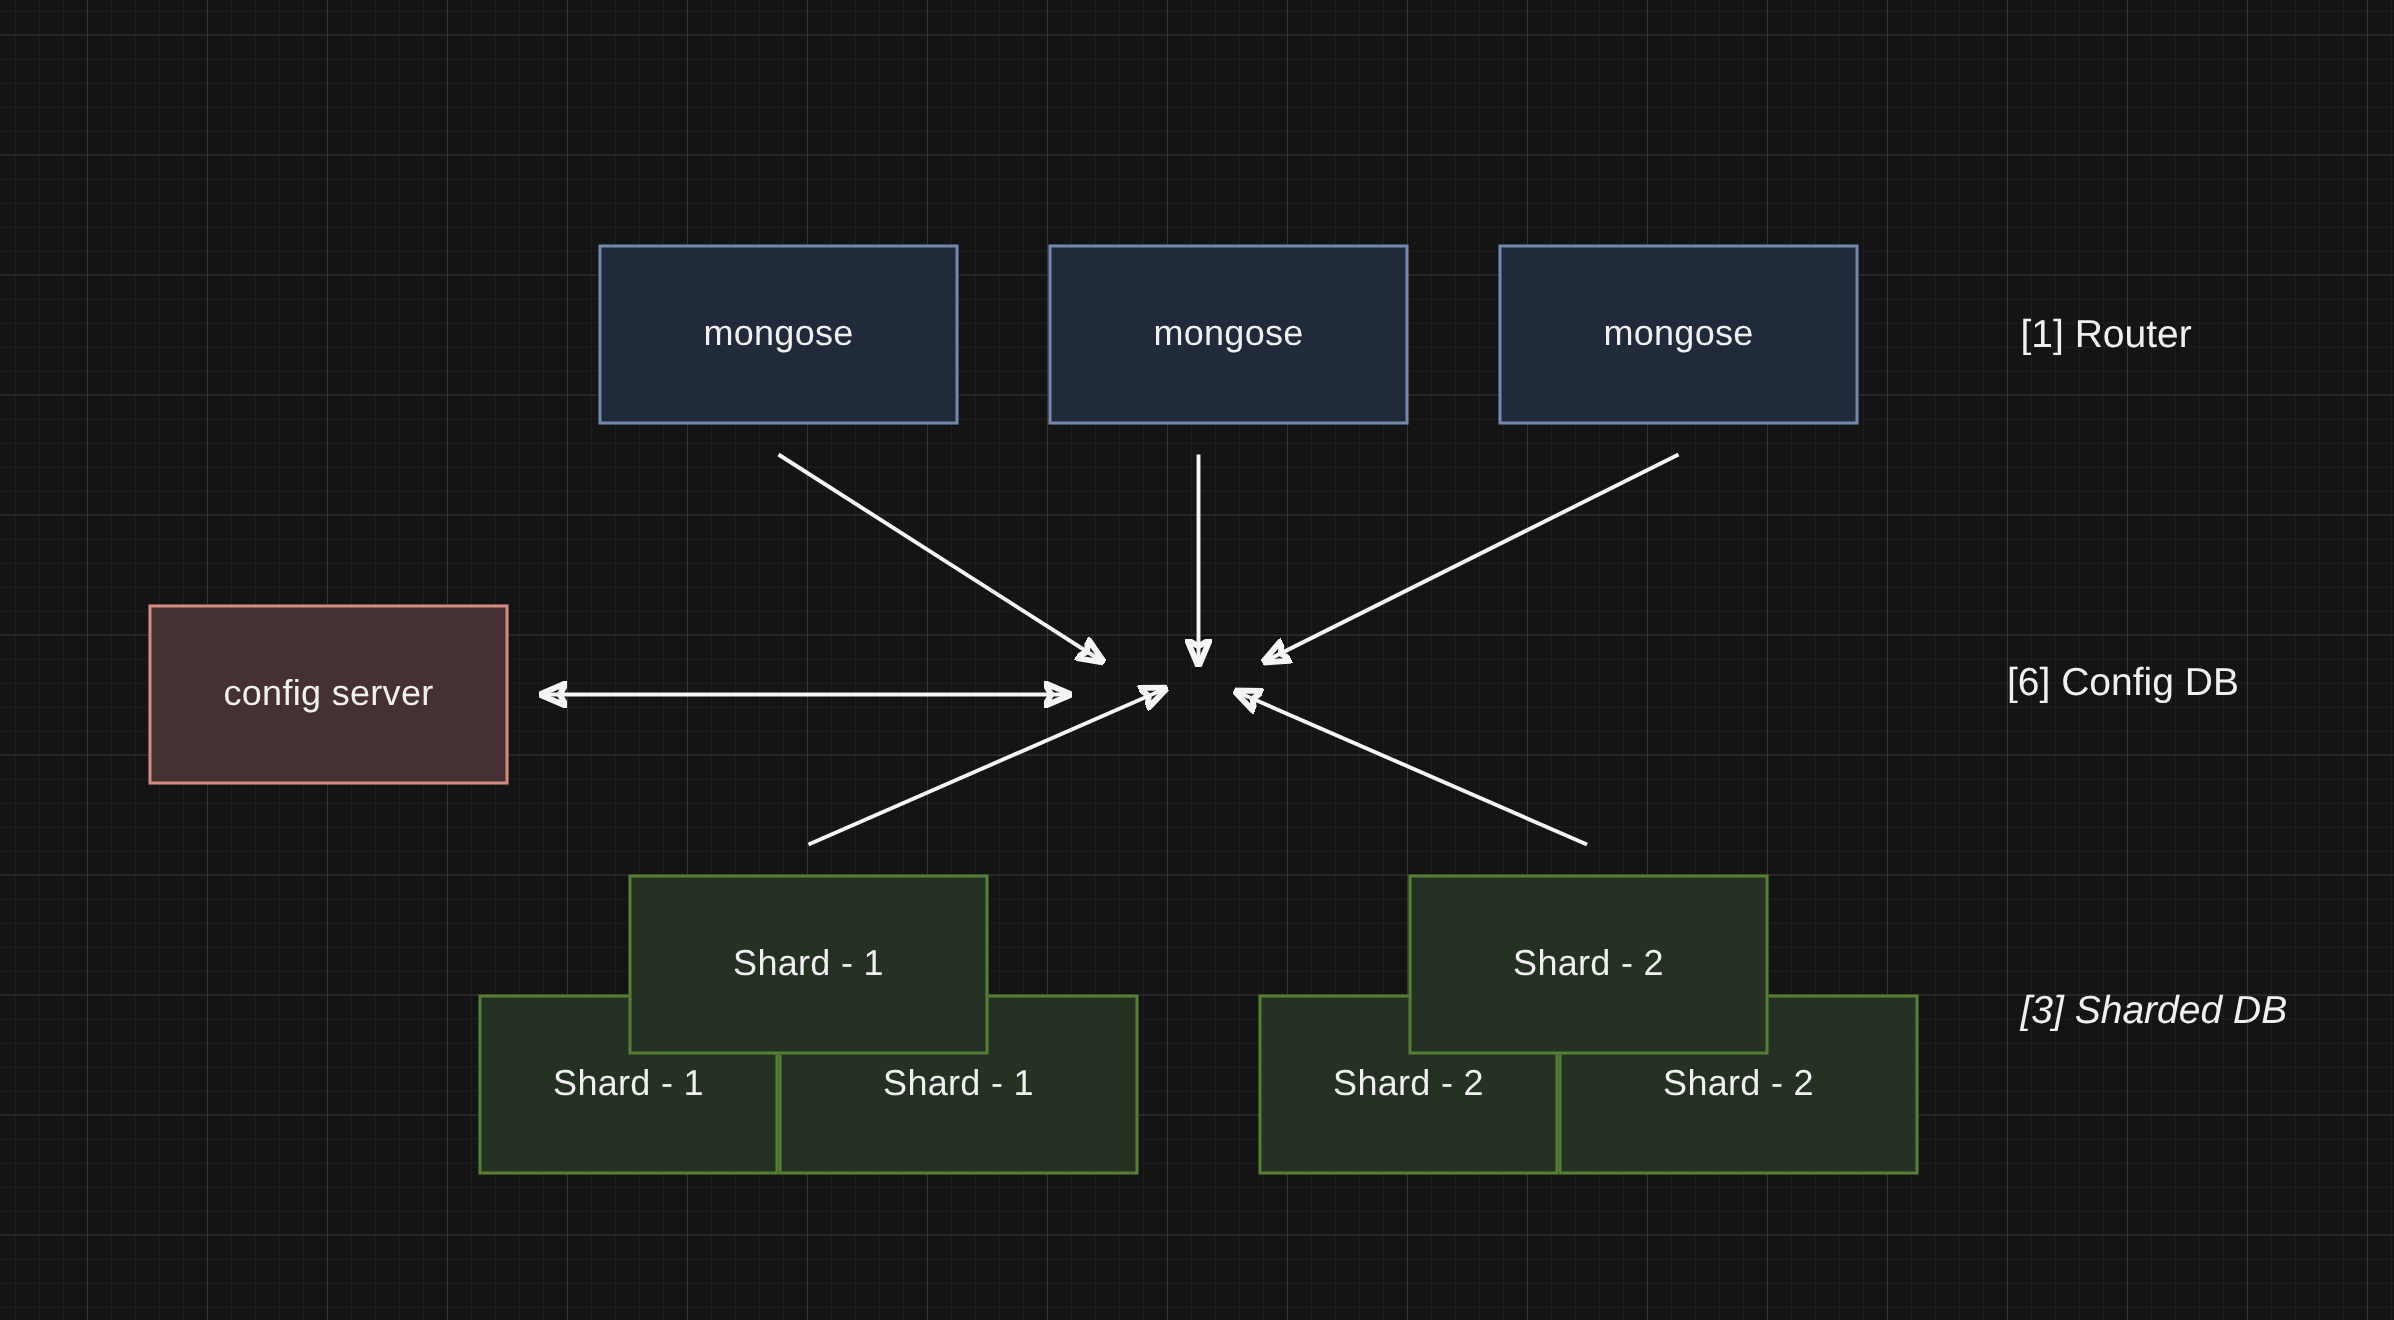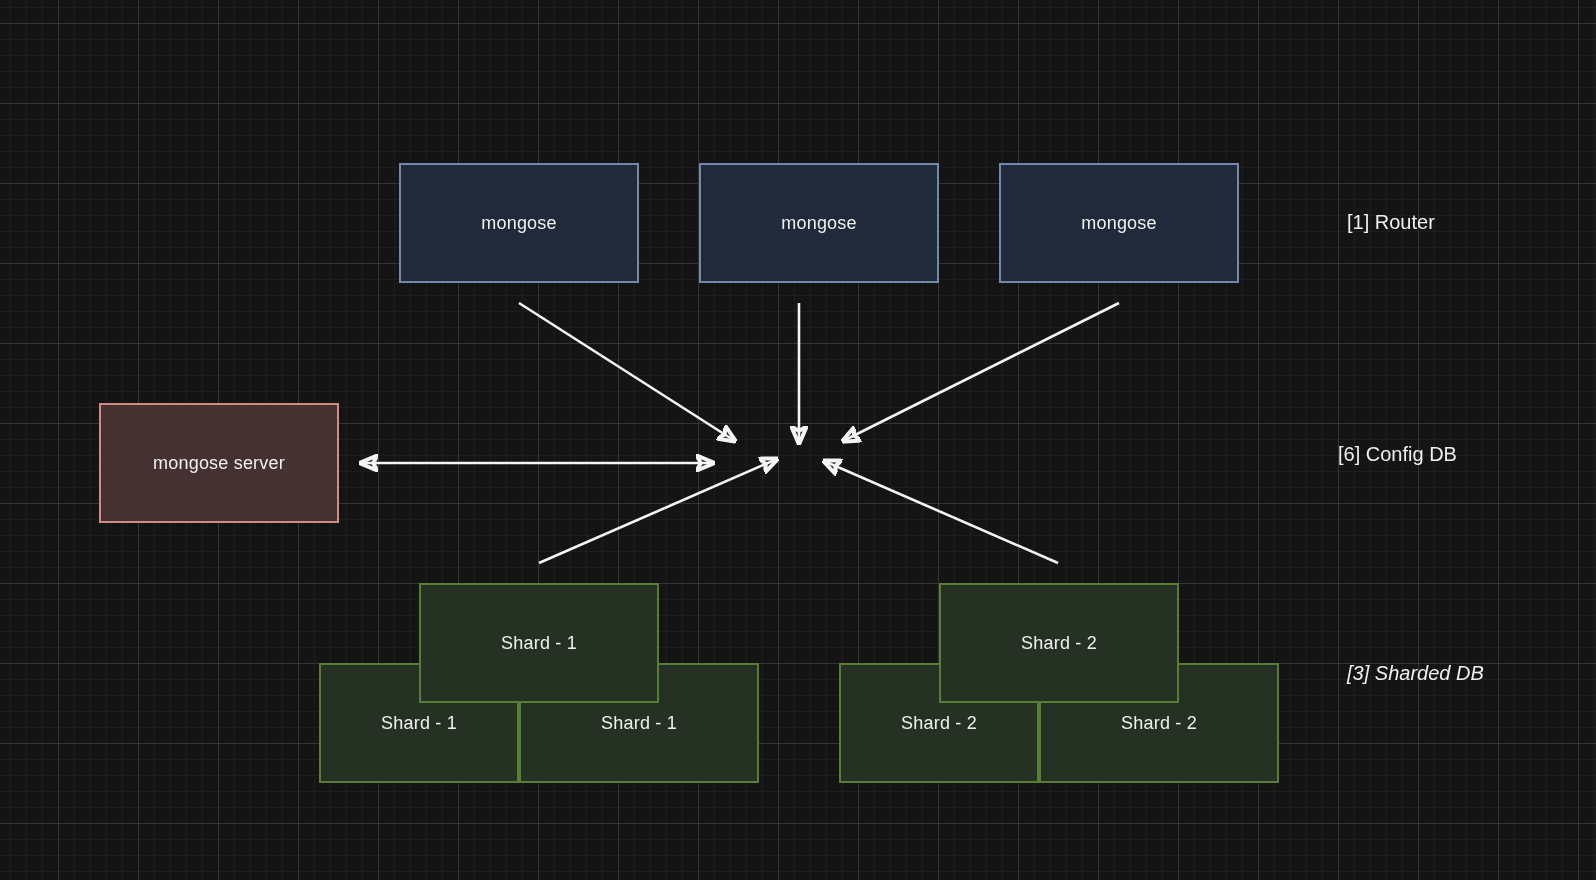--- a/index.html
+++ b/index.html
@@ -15,30 +15,30 @@
       linear-gradient(var(--grid-minor,#1d1d1d) 1px, transparent 1px),
       linear-gradient(90deg, var(--grid-minor,#1d1d1d) 1px, transparent 1px);
     background-size:80px 80px,80px 80px,16px 16px,16px 16px;
     background-position:0 23px,58px 0,0 7px,10px 0;
   }
   .node{
     position:absolute;
     box-sizing:border-box;
     display:flex;align-items:center;justify-content:center;
     border:2px solid;
-    font-size:18px;
+    font-size:24px;
     color:var(--text,#f0f0f0);
     letter-spacing:0.2px;
   }
   .router{background:var(--router-fill,#202a3a);border-color:var(--router-border,#7289ab);}
   .config{background:var(--config-fill,#463132);border-color:var(--config-border,#d18b81);}
   .shard{background:var(--shard-fill,#253223);border-color:var(--shard-border,#577e34);}
   .annotation{
     position:absolute;
-    font-size:20px;line-height:26px;
+    font-size:26px;line-height:26px;
     color:var(--text,#f0f0f0);
     white-space:nowrap;
   }
   .arrows{position:absolute;left:0;top:0;}
   .arrows path{stroke:var(--arrow,#f5f5f5);stroke-width:2.6;fill:none;}
 </style>
 </head>
 <body>
 
 <div class="canvas">
@@ -61,21 +61,21 @@
     <span>mongose</span>
   </div>
   <div class="node router" style="left:699px;top:163px;width:240px;height:120px;">
     <span>mongose</span>
   </div>
   <div class="node router" style="left:999px;top:163px;width:240px;height:120px;">
     <span>mongose</span>
   </div>
 
   <div class="node config" style="left:99px;top:403px;width:240px;height:120px;">
-    <span>mongose server</span>
+    <span>config server</span>
   </div>
 
   <div class="node shard" style="left:319px;top:663px;width:200px;height:120px;">
     <span>Shard - 1</span>
   </div>
   <div class="node shard" style="left:519px;top:663px;width:240px;height:120px;">
     <span>Shard - 1</span>
   </div>
   <div class="node shard" style="left:419px;top:583px;width:240px;height:120px;">
     <span>Shard - 1</span>

